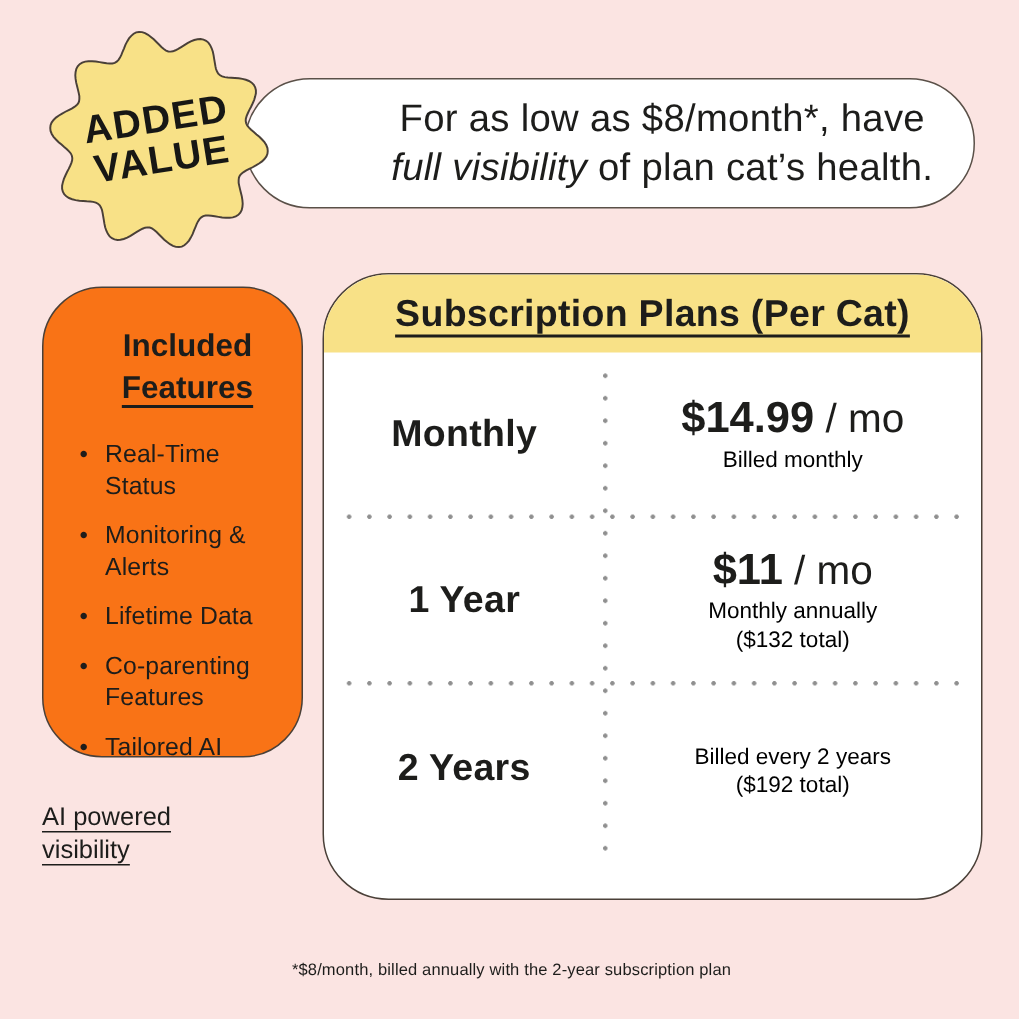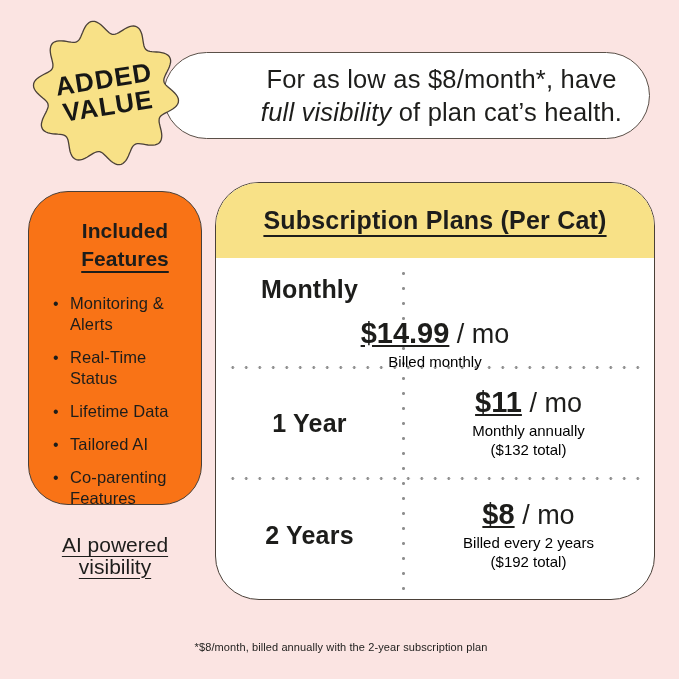--- a/index.html
+++ b/index.html
@@ -91,43 +91,43 @@
     position: absolute;
     left: 0; top: 0;
     font-size: 16px;
   }
 
   
   .ai-label {
     position: absolute;
     left: 28px; top: 534px;
     width: 174px;
-    text-align: center;
-    font-size: 21px;
+    text-align: left;
+    font-size: 17px;
     line-height: 21.5px;
   }
   .ai-label span {
     display: block;
     text-decoration: underline;
     text-decoration-thickness: 1.4px;
     text-underline-offset: 3.5px;
   }
 
   
   .plans-card {
     position: absolute;
     left: 215px; top: 182px;
     width: 440px; height: 418px;
     background: #ffffff;
     border: 1.5px solid #4a4038;
     border-radius: 44px;
     overflow: hidden;
   }
   .plans-header {
-    height: 75px;
+    height: 52px;
     background: #f8e187;
     display: flex; align-items: center; justify-content: center;
   }
   .plans-title {
     font-weight: bold;
     font-size: 25px;
     letter-spacing: 0.2px;
     text-decoration: underline;
     text-decoration-thickness: 2px;
     text-underline-offset: 6px;
@@ -150,38 +150,38 @@
     background-image: radial-gradient(circle, #8f8f8f 1.3px, transparent 1.6px);
     background-size: 13.5px 3px;
   }
   .hline.sep1 { top: 108px; }
   .hline.sep2 { top: 219px; }
   .plan-row {
     position: absolute;
     left: 0; right: 0;
     display: flex;
   }
-  .plan-row.r1 { top: 17px;     height: 109px; flex-direction: column; }
+  .plan-row.r1 { top: 0;     height: 109px; }
   .plan-row.r2 { top: 111px; height: 108px; }
   .plan-row.r3 { top: 222px; height: 110px; }
   .plan-name-cell {
     width: 187px;
     display: flex; align-items: center; justify-content: center;
     font-weight: bold;
     font-size: 25px;
     letter-spacing: 0.2px;
   }
   .plan-price-cell {
     flex: 1;
     display: flex; flex-direction: column;
     align-items: center; justify-content: center;
     text-align: center;
   }
   .price-line { font-size: 27px; line-height: 30px; }
-  .price-line .amount { font-weight: bold; font-size: 29px; text-decoration: underline; }
+  .price-line .amount { font-weight: bold; font-size: 29px; }
   .price-note { font-size: 15px; line-height: 19px; color: #000000; margin-top: 3px; }
   .price-note span { display: block; }
 
   
   .footnote {
     position: absolute;
     left: 0; right: 20px; top: 641px;
     text-align: center;
     font-size: 11px;
     letter-spacing: 0.1px;
@@ -207,25 +207,25 @@
       <span>VALUE</span>
     </div>
   </div>
 
   <div class="features-card">
     <div class="features-title">
       <span>Included</span><br>
       <span class="underlined">Features</span>
     </div>
     <ul class="features-list">
+      <li>Real-Time Status</li>
       <li>Monitoring &amp; Alerts</li>
-      <li>Real-Time Status</li>
       <li>Lifetime Data</li>
+      <li>Co-parenting Features</li>
       <li>Tailored AI</li>
-      <li>Co-parenting Features</li>
     </ul>
   </div>
 
   <div class="ai-label">
     <span>AI powered</span>
     <span>visibility</span>
   </div>
 
   <div class="plans-card">
     <div class="plans-header">
@@ -253,21 +253,20 @@
           <div class="price-note">
             <span>Monthly annually</span>
             <span>($132 total)</span>
           </div>
         </div>
       </div>
 
       <div class="plan-row r3">
         <div class="plan-name-cell">2 Years</div>
         <div class="plan-price-cell">
-          <div class="price-line"><span class="amount">$8</span><span> / mo</span></div>
           <div class="price-note">
             <span>Billed every 2 years</span>
             <span>($192 total)</span>
           </div>
         </div>
       </div>
     </div>
   </div>
 
   <div class="footnote">*$8/month, billed annually with the 2-year subscription plan</div>

